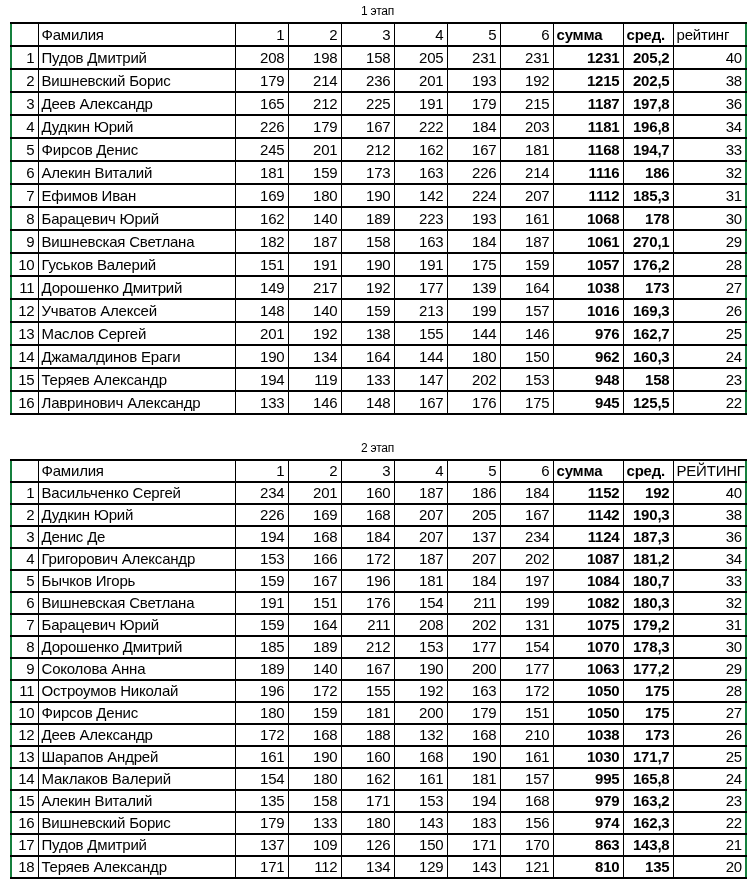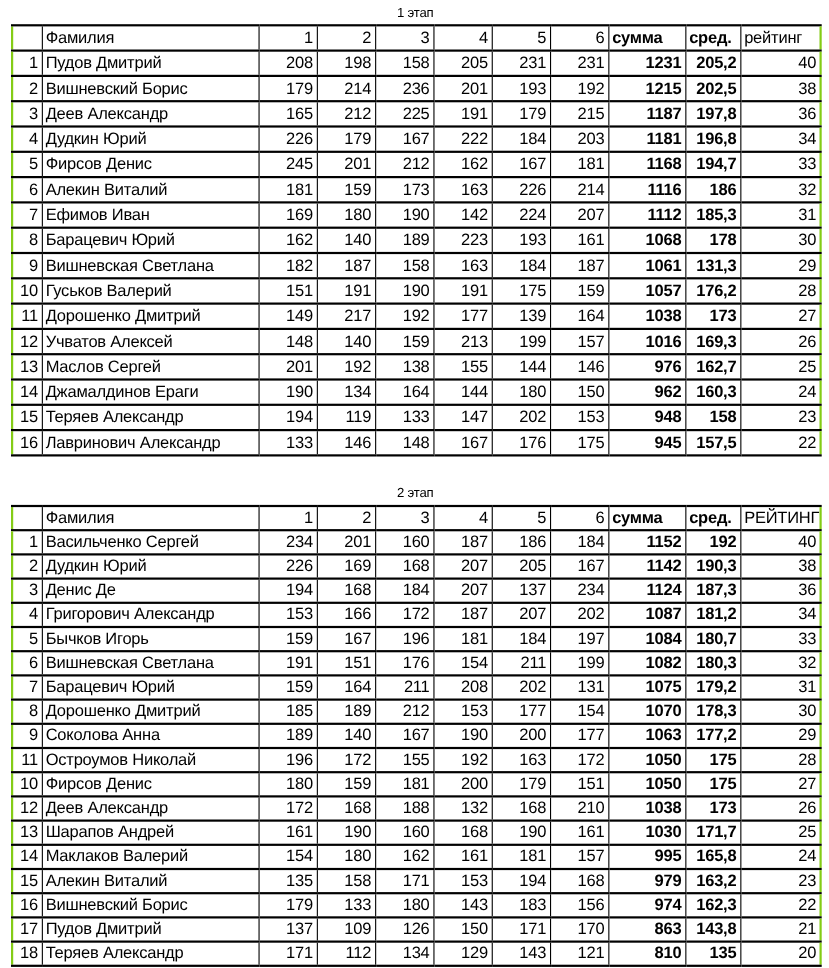--- a/index.html
+++ b/index.html
@@ -26,21 +26,21 @@
     margin: 0 0 2px 0;
     font-weight: 400;
   }
   .stage-title.second {
     margin-top: 24px;
   }
   table.score-table {
     border-collapse: collapse;
     table-layout: fixed;
     width: 735px;
-    border: 2px solid #84cc16;
+    border: 2px solid #15803d;
   }
   table.score-table th,
   table.score-table td {
     border-left: 1px solid #000;
     border-right: 1px solid #000;
     border-top: 2px solid #000;
     border-bottom: 2px solid #000;
     font-size: 15px;
     font-weight: 400;
     letter-spacing: -0.2px;
@@ -199,21 +199,21 @@
         <tr>
           <td class="cell-right">9</td>
           <td class="cell-left">Вишневская Светлана</td>
           <td class="cell-right">182</td>
           <td class="cell-right">187</td>
           <td class="cell-right">158</td>
           <td class="cell-right">163</td>
           <td class="cell-right">184</td>
           <td class="cell-right">187</td>
           <td class="cell-right">1061</td>
-          <td class="cell-right">131,3</td>
+          <td class="cell-right">270,1</td>
           <td class="cell-right">29</td>
         </tr>
         <tr>
           <td class="cell-right">10</td>
           <td class="cell-left">Гуськов Валерий</td>
           <td class="cell-right">151</td>
           <td class="cell-right">191</td>
           <td class="cell-right">190</td>
           <td class="cell-right">191</td>
           <td class="cell-right">175</td>
@@ -290,21 +290,21 @@
         <tr>
           <td class="cell-right">16</td>
           <td class="cell-left">Лавринович Александр</td>
           <td class="cell-right">133</td>
           <td class="cell-right">146</td>
           <td class="cell-right">148</td>
           <td class="cell-right">167</td>
           <td class="cell-right">176</td>
           <td class="cell-right">175</td>
           <td class="cell-right">945</td>
-          <td class="cell-right">157,5</td>
+          <td class="cell-right">125,5</td>
           <td class="cell-right">22</td>
         </tr>
       </tbody>
   </table>
 
   <div class="stage-title second">2 этап</div>
 
   <table class="score-table t2">
     <thead>
         <tr>

